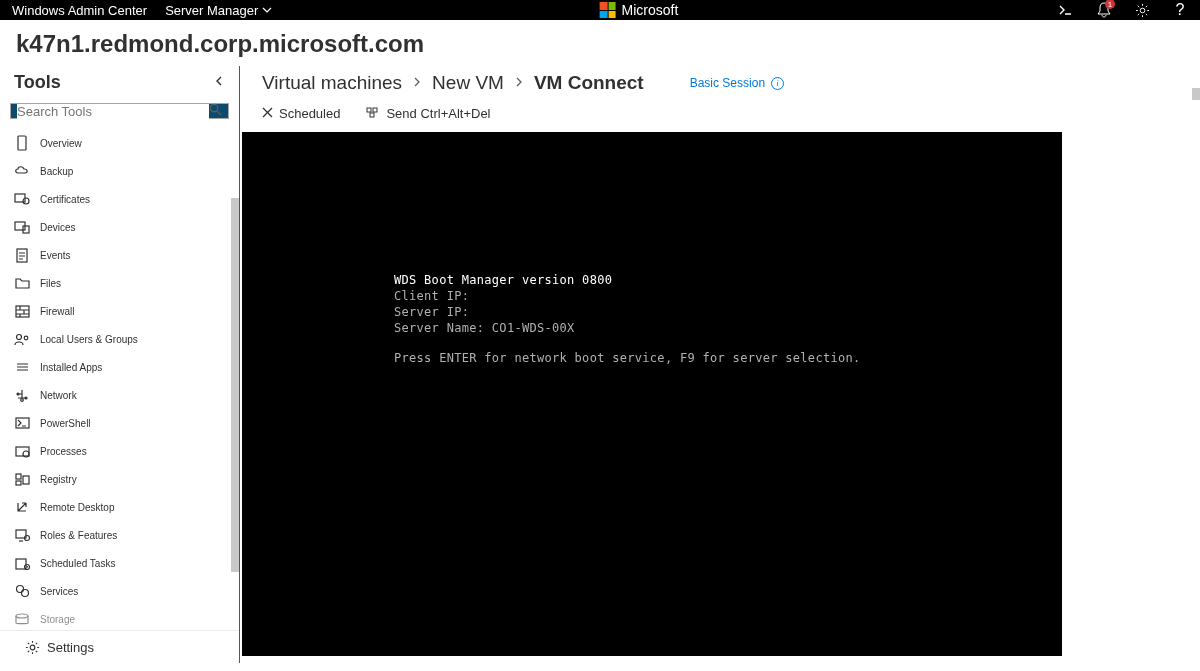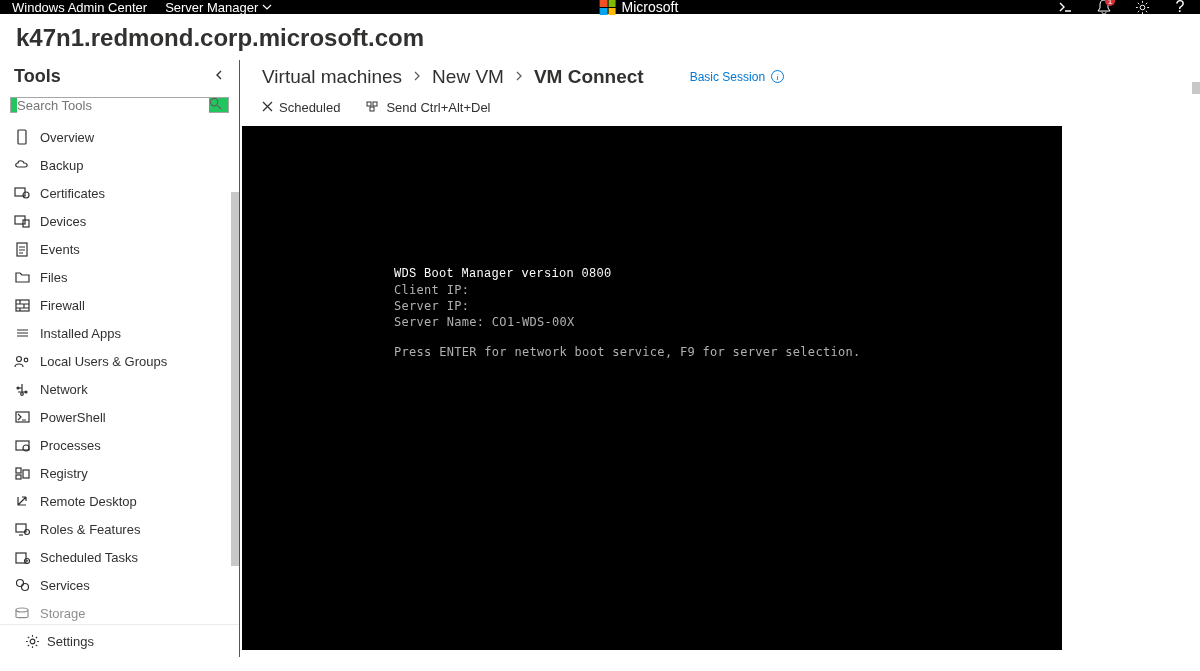--- a/index.html
+++ b/index.html
@@ -7,21 +7,21 @@
       font-family: "Segoe UI", -apple-system, sans-serif;
       font-size: 13px;
       color: #323130;
       background: #fff;
       width: 1200px;
       height: 671px;
       overflow: hidden;
     }
     
     .top-bar {
-      height: 14px;
+      height: 20px;
       background: #000;
       display: flex;
       align-items: center;
       color: #fff;
       padding: 0 12px;
       position: relative;
     }
     .top-bar-left { display: flex; align-items: center; gap: 18px; }
     .top-bar-item { font-size: 13px; cursor: pointer; display: flex; align-items: center; gap: 4px; }
     .top-bar-center {
@@ -91,21 +91,21 @@
       justify-content: space-between;
       padding: 6px 14px 10px;
     }
     .sidebar-title { font-size: 18px; font-weight: 600; }
     .collapse-chevron { cursor: pointer; }
     .search-wrap { padding: 0 10px 8px; }
     .search-box {
       display: flex;
       align-items: center;
       border: 1px solid #a6a6a6;
-      background: #22c55e;
+      background: #0c4a6e;
       height: 16px;
       padding: 0 6px;
     }
     .search-box input {
       flex: 1;
       border: none;
       outline: none;
       font-size: 13px;
       color: #606060;
     }
@@ -113,21 +113,21 @@
       overflow-y: auto;
       flex: 1;
       padding-top: 2px;
     }
     .nav-item {
       display: flex;
       align-items: center;
       padding: 6px 14px;
       gap: 10px;
       cursor: pointer;
-      font-size: 13px;
+      font-size: 10px;
       color: #323130;
     }
     .nav-icon { width: 16px; height: 16px; flex-shrink: 0; display: flex; align-items: center; justify-content: center; }
     .nav-icon svg { stroke: #323130; fill: none; stroke-width: 1.2; }
     .settings-footer {
       border-top: 1px solid #edebe9;
       display: flex;
       align-items: center;
       padding: 8px 24px;
       gap: 7px;
@@ -157,20 +157,21 @@
       padding: 6px 22px 6px;
     }
     .breadcrumb .crumb { font-size: 19px; color: #323130; cursor: pointer; }
     .breadcrumb .crumb.current { font-weight: 700; }
     .breadcrumb .chev { color: #605e5c; }
     .basic-session {
       margin-left: 36px;
       color: #0078d4;
       font-size: 12px;
       display: flex;
+      align-items: center;
       gap: 6px;
       cursor: pointer;
     }
     .info-circle {
       width: 13px; height: 13px;
       border: 1px solid #0078d4;
       border-radius: 50%;
       display: flex; align-items: center; justify-content: center;
       font-size: 9px;
       font-style: italic;
@@ -202,21 +203,21 @@
       color: #cfcfcf;
       font-size: 12px;
       letter-spacing: 0.3px;
     }
     .vm-text {
       position: absolute;
       top: 140px;
       left: 152px;
       line-height: 16px;
     }
-    .vm-text .line-bright { color: #fff; font-family: Liberation Mono, monospace; }
+    .vm-text .line-bright { color: #fff; }
     .vm-text .line-dim { color: #b0b0b0; }
     .blur { filter: blur(3px); color: #888; }
 
     
     .content-scroll-track {
       position: absolute;
       right: 0; top: 22px;
       width: 8px; height: 12px;
       background: #c8c8c8;
     }
@@ -347,35 +348,35 @@
           <span class="nav-icon">
             <svg width="15" height="13" viewBox="0 0 15 13">
               <rect x="1" y="1" width="13" height="11"></rect>
               <path d="M1 5 L14 5 M1 9 L14 9 M5 1 L5 5 M9 5 L9 9 M5 9 L5 12"></path>
             </svg>
           </span>
           <span>Firewall</span>
         </div>
       <div class="nav-item">
           <span class="nav-icon">
-            <svg width="15" height="13" viewBox="0 0 15 13">
-              <path d="M2 3 L13 3 M2 6 L13 6 M2 9 L13 9"></path>
-            </svg>
-          </span>
-          <span>Installed Apps</span>
-        </div>
-      <div class="nav-item">
-          <span class="nav-icon">
             <svg width="16" height="13" viewBox="0 0 16 13">
               <circle cx="5" cy="4" r="2.5"></circle>
               <path d="M1 12 C1 8 9 8 9 12"></path>
               <circle cx="12" cy="5" r="1.8"></circle>
             </svg>
           </span>
           <span>Local Users &amp; Groups</span>
+        </div>
+      <div class="nav-item">
+          <span class="nav-icon">
+            <svg width="15" height="13" viewBox="0 0 15 13">
+              <path d="M2 3 L13 3 M2 6 L13 6 M2 9 L13 9"></path>
+            </svg>
+          </span>
+          <span>Installed Apps</span>
         </div>
       <div class="nav-item">
           <span class="nav-icon">
             <svg width="15" height="13" viewBox="0 0 15 13">
               <path d="M7 1 L7 9 M3 9 L11 9 M3 5 L7 5"></path>
               <circle cx="7" cy="11" r="1.3"></circle>
               <circle cx="3" cy="5" r="1" fill="#323130"></circle>
               <circle cx="11" cy="9" r="1" fill="#323130"></circle>
             </svg>
           </span>

